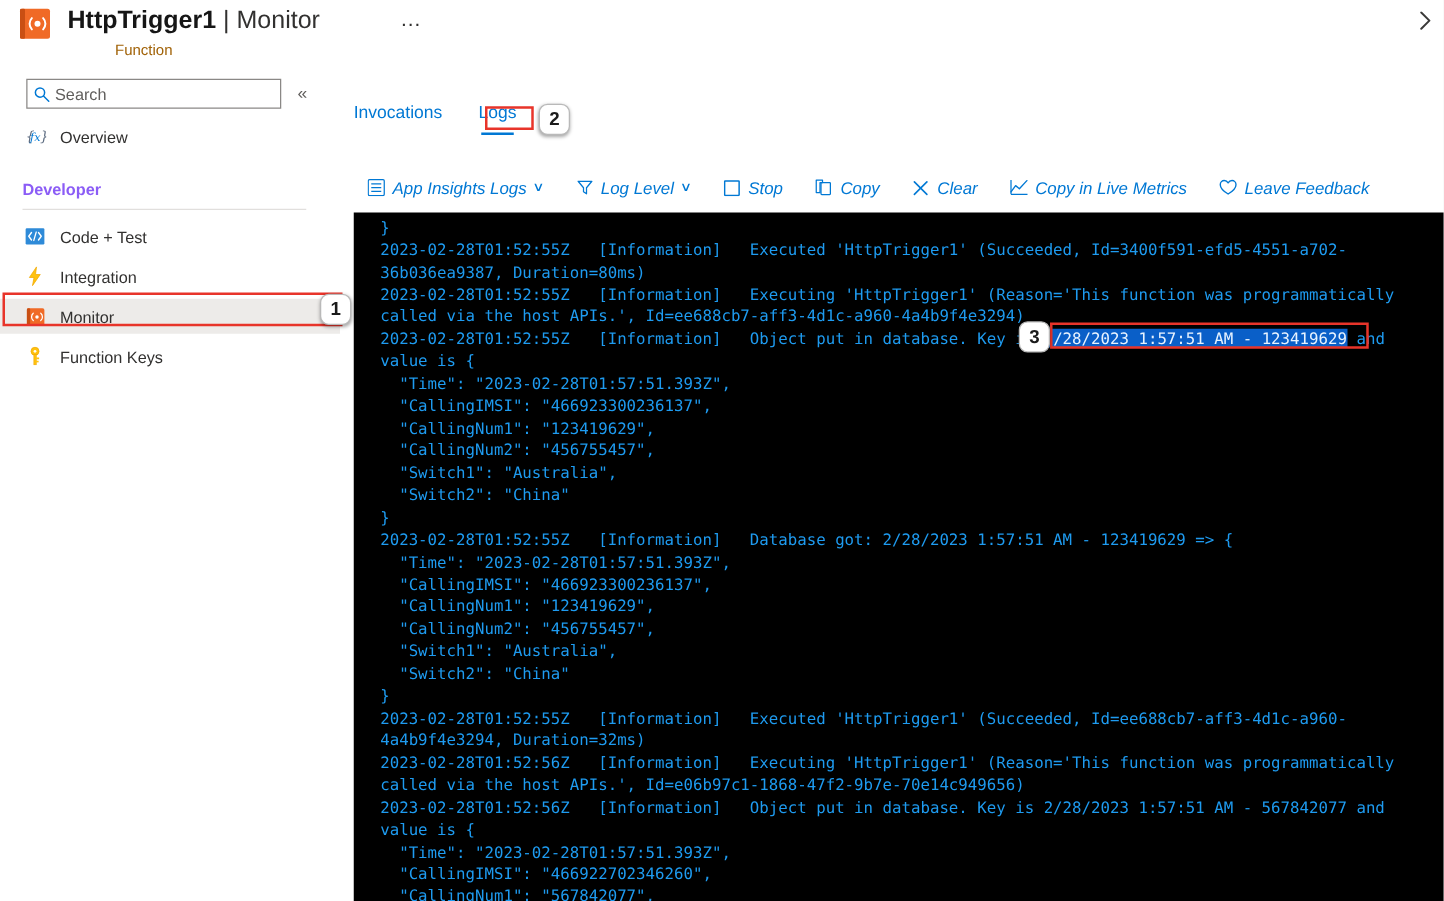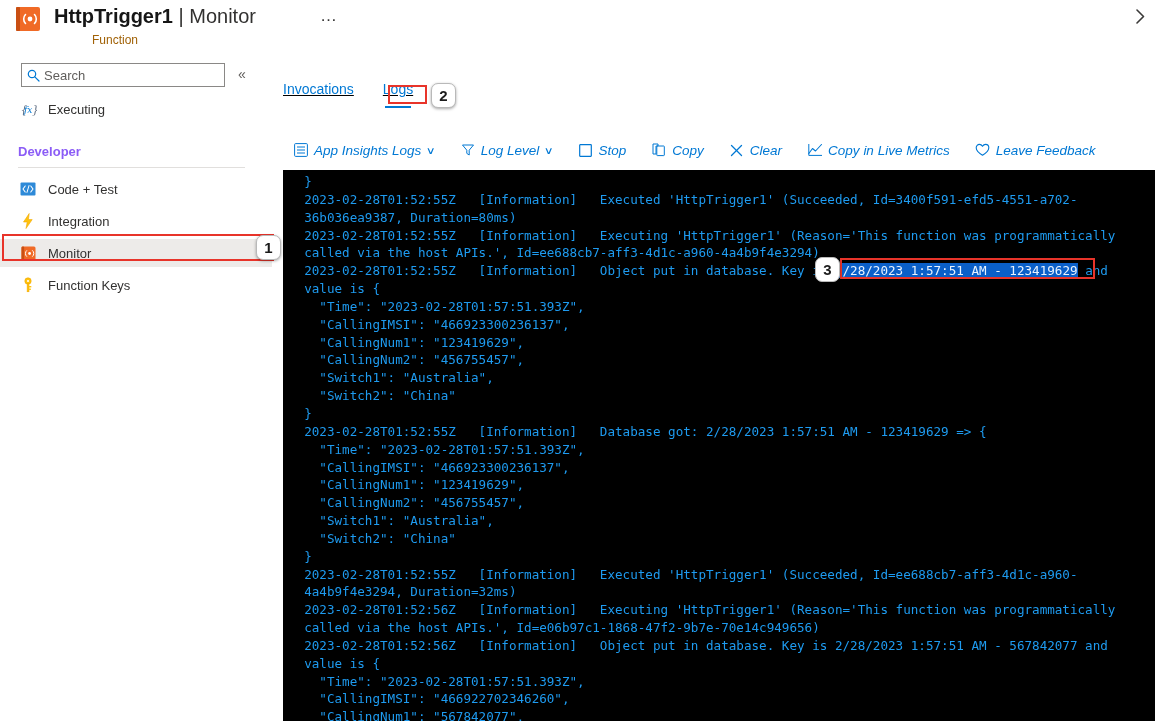--- a/index.html
+++ b/index.html
@@ -154,21 +154,20 @@
     background: #e1dfdd;
   }
 
   
   .tabs {
     position: absolute;
     left: 283px; top: 80px;
     height: 34px;
     display: flex;
     align-items: flex-start;
-    text-decoration: underline;
   }
   .tab {
     position: relative;
     font-size: 14px;
     color: #0078d4;
     cursor: pointer;
     padding: 0 0 6px 0;
     line-height: 18px;
     white-space: nowrap;
   }
@@ -325,21 +324,21 @@
     <div class="collapse-btn">«</div>
 
     <div class="nav-item" style="top:39px">
       <span class="ic">
         <svg width="17" height="14" viewBox="0 0 17 14">
           <text x="0.5" y="11" font-family="DejaVu Serif, serif" font-size="11" fill="#5c6b80" font-style="italic">{</text>
           <text x="4" y="11" font-family="DejaVu Serif, serif" font-size="9" fill="#0078d4" font-style="italic">fx</text>
           <text x="12" y="11" font-family="DejaVu Serif, serif" font-size="11" fill="#5c6b80" font-style="italic">}</text>
         </svg>
       </span>
-      <span>Executing</span>
+      <span>Overview</span>
     </div>
 
     <div class="nav-group-title" style="top:88px">Developer</div>
     <div class="nav-divider" style="top:111px"></div>
 
     <div class="nav-item" style="top:151px">
       <span class="ic">
         <svg width="12" height="16" viewBox="0 0 12 16">
           <path d="M7.2 0.5 L1.5 9 L5.2 9 L4 15.5 L10.2 6.6 L6.4 6.6 Z" fill="#ffc20e" stroke="#f2a900" stroke-width="0.6" stroke-linejoin="round"></path>
         </svg>

